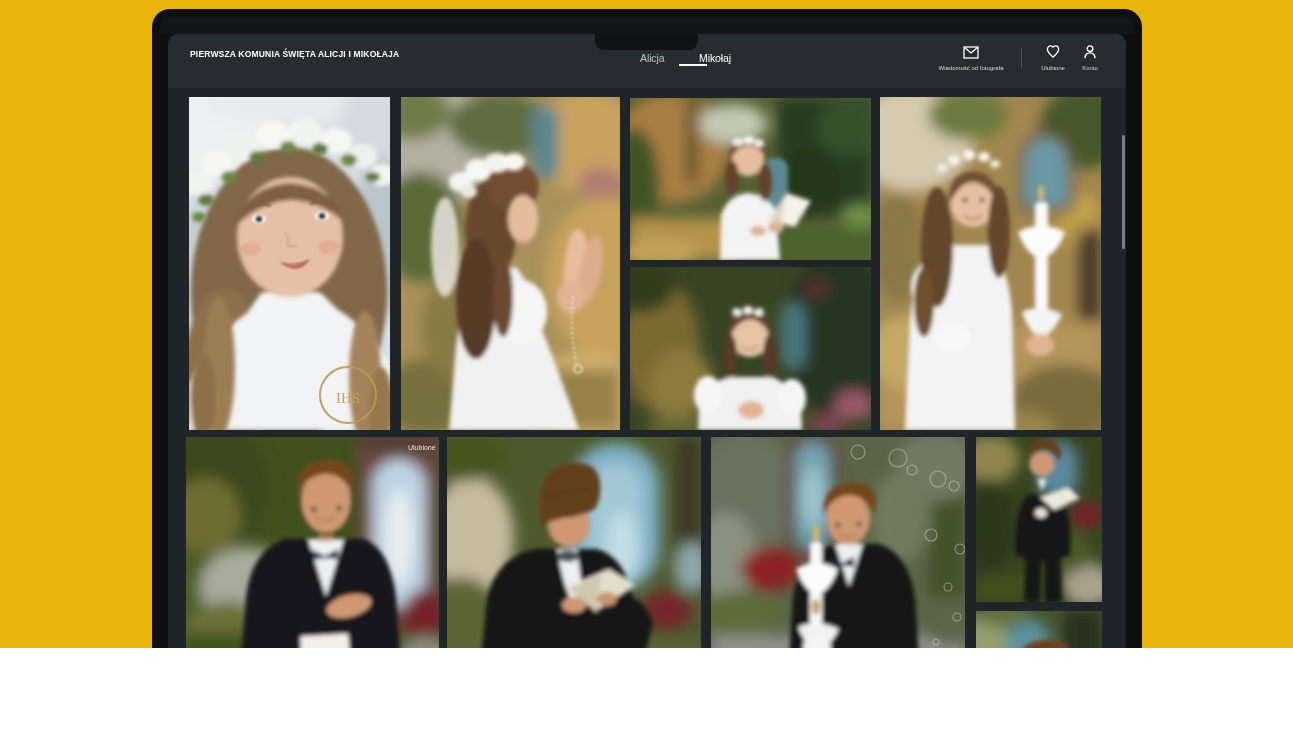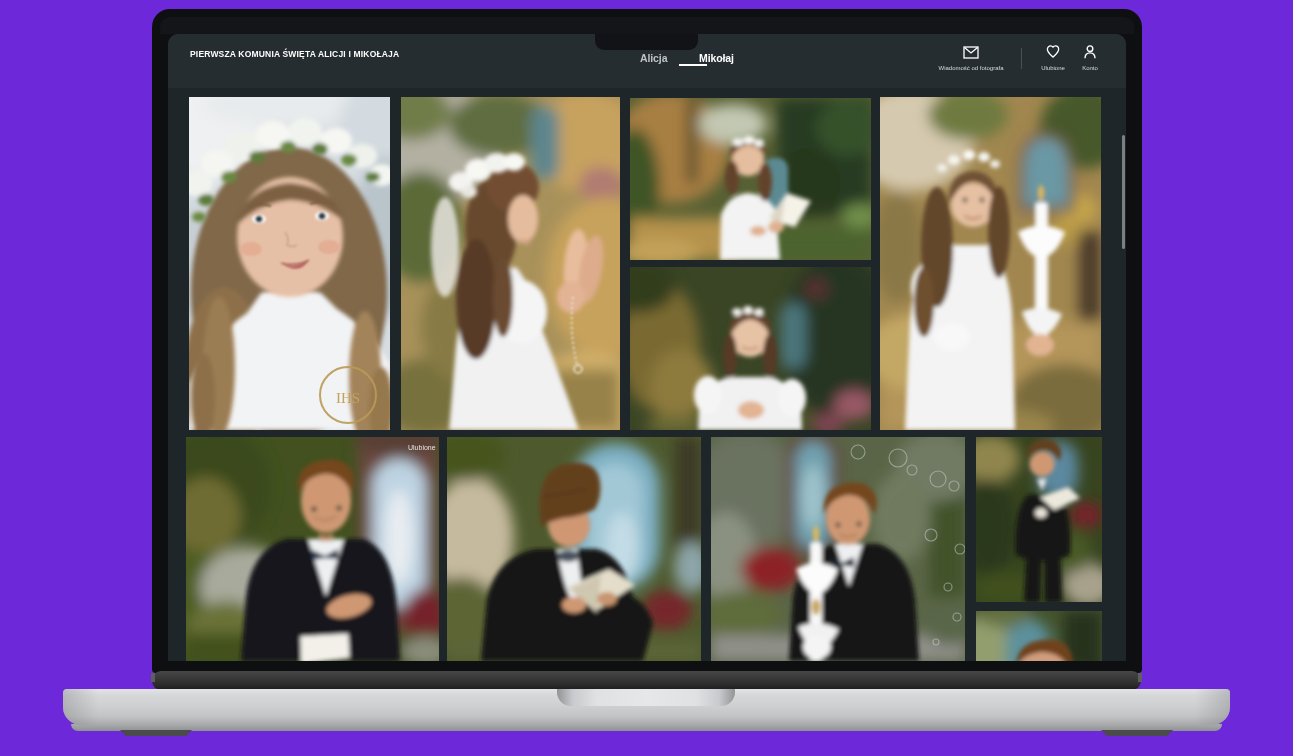--- a/index.html
+++ b/index.html
@@ -1,23 +1,23 @@
 <!DOCTYPE html>
 <html><head>
 <meta charset="utf-8">
 <style>
 html,body{margin:0;padding:0;background:#fff;}
-#page{position:relative;width:1293px;height:756px;overflow:hidden;font-family:"Liberation Sans",sans-serif;background:#6d28d9;}
+#page{position:relative;width:1293px;height:648px;overflow:hidden;font-family:"Liberation Sans",sans-serif;background:#eab308;}
 #page *{position:absolute;box-sizing:border-box;}
 #lid{left:152px;top:9px;width:990px;height:664px;background:#0e0f11;border-radius:18px 18px 4px 4px;}
 #screen{left:168px;top:34px;width:958px;height:627px;background:#1f2629;overflow:hidden;border-radius:10px 10px 0 0;}
 #header{left:0;top:0;width:958px;height:54px;background:#262d30;}
 #notch{left:427px;top:0;width:103px;height:16px;background:#121316;border-radius:0 0 9px 9px;z-index:5;}
 #title{left:22px;top:14.5px;font-size:8.5px;font-weight:bold;color:#fdfdfd;letter-spacing:.18px;}
-.tab{top:18px;font-size:10.5px;color:#bfc3c4;letter-spacing:-0.1px;font-weight:bold;}
+.tab{top:18px;font-size:10.5px;color:#bfc3c4;letter-spacing:-0.1px;}
 #tab1{left:472px;}
 #tab2{left:511px;color:#fff;margin-left:20px;}
 #tabline{left:511px;top:30px;width:28px;height:1.5px;background:#fff;}
 .iconlab{font-size:6px;color:#d8dadb;top:31px;text-align:center;}
 #sep{left:853px;top:14px;width:1px;height:21px;background:#495153;}
 #scroll{left:954px;top:101px;width:3px;height:114px;background:#7b8083;border-radius:2px;}
 #hinge{left:152px;top:671px;width:989px;height:19px;background:linear-gradient(180deg,#474747 0%,#3a3a3a 35%,#2c2c2c 70%,#1d1d1d 100%);border-radius:9px;z-index:3;}
 #base{left:63px;top:689px;width:1167px;height:36px;background:linear-gradient(180deg,#e2e3e5 0%,#d6d7d9 18%,#cfd0d2 45%,#c3c4c6 75%,#a8a9ab 100%);border-radius:4px 4px 18px 18px;z-index:4;}
 #groove{left:494px;top:0px;width:178px;height:17px;border-radius:0 0 14px 14px;background:linear-gradient(90deg,#939496 0%,#c9cacd 9%,#e0e1e3 22%,#e6e7e9 50%,#e0e1e3 78%,#c9cacd 91%,#939496 100%);}
 #lip{left:71px;top:724px;width:1151px;height:7px;background:linear-gradient(180deg,#aaabad 0%,#9b9c9e 60%,#8f9092 100%);border-radius:0 0 9px 9px;z-index:2;}

